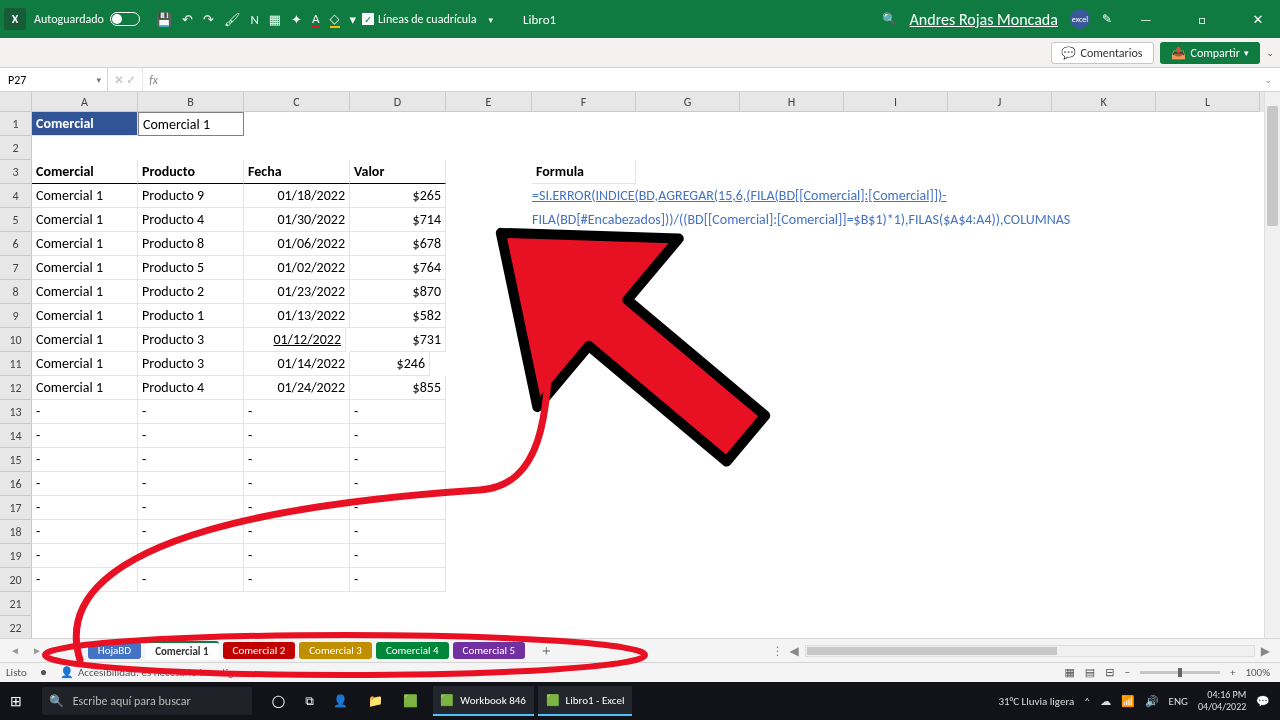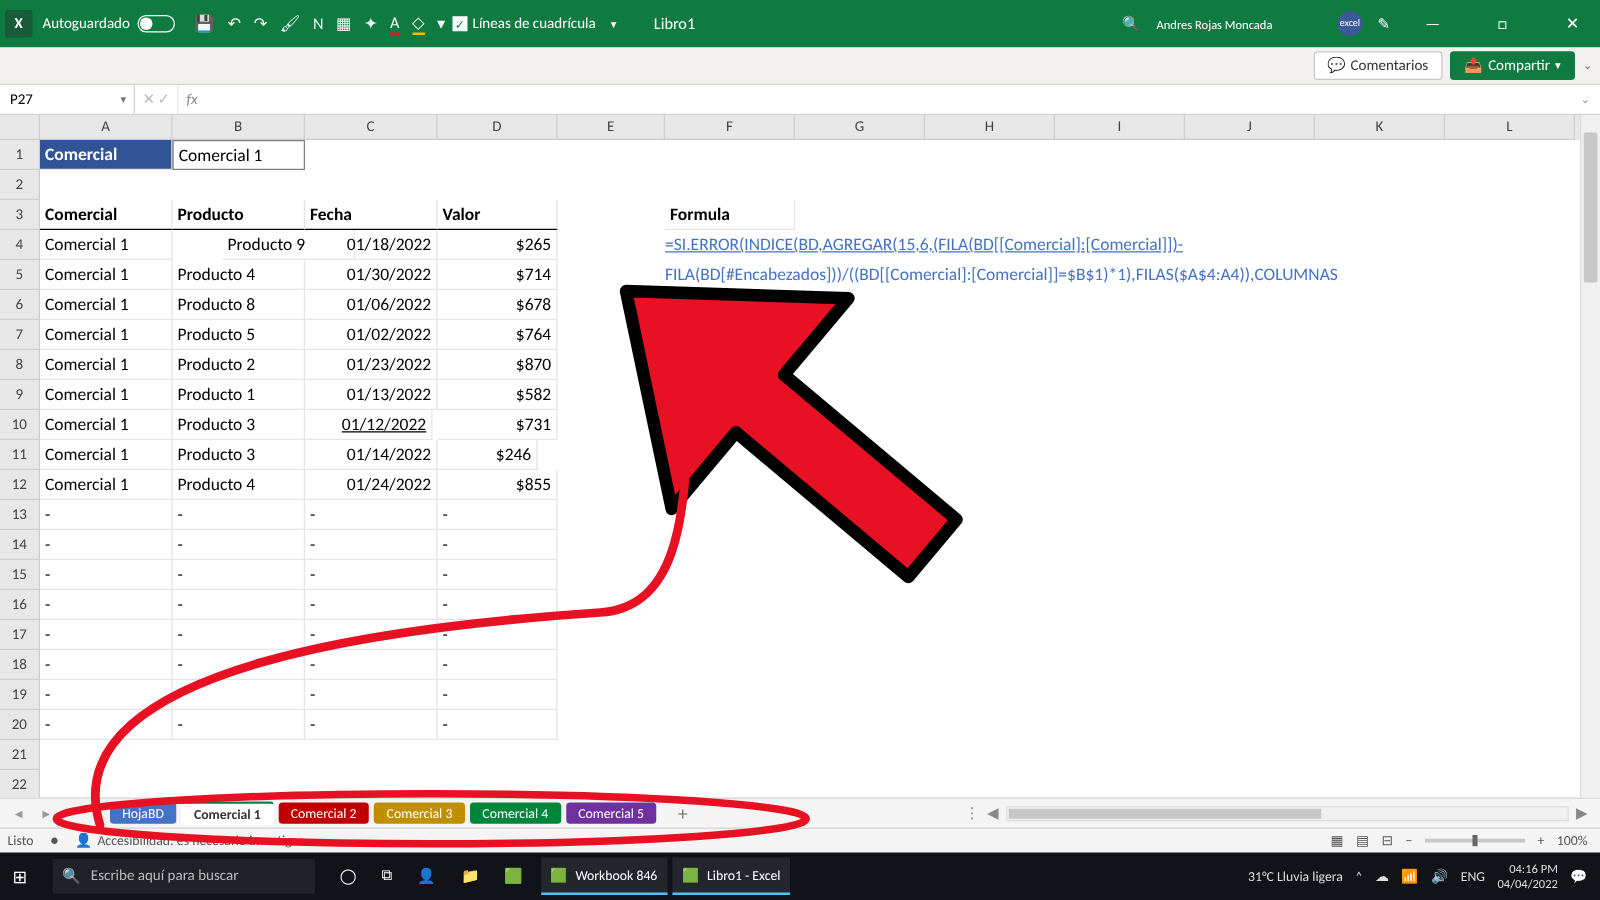--- a/index.html
+++ b/index.html
@@ -10,22 +10,22 @@
   .titlebar .xl-icon { width:22px; height:22px; background:#185c37; display:flex; align-items:center; justify-content:center; font-weight:bold; font-size:12px; color:#fff; border-radius:2px; margin-right:8px; }
   .autosave { display:flex; align-items:center; gap:6px; margin-right:10px; }
   .toggle { width:30px; height:14px; border:1px solid #fff; border-radius:7px; position:relative; }
   .toggle::after { content:""; position:absolute; width:10px; height:10px; background:#fff; border-radius:50%; top:1px; left:1px; }
   .qat { display:flex; gap:10px; margin-left:6px; align-items:center; }
   .qat span { font-size:13px; opacity:.95; }
   .gridlines { display:flex; align-items:center; gap:4px; margin-left:6px; }
   .chk { width:12px; height:12px; background:#fff; color:#0f7b41; font-size:10px; display:flex; align-items:center; justify-content:center; }
   .title-center { flex:1; text-align:left; padding-left:30px; font-size:13px; }
   .title-right { display:flex; align-items:center; gap:12px; padding-right:0; }
-  .title-right .user { font-size:10px; }
-  .avatar { width:20px; height:20px; background:#3b5998; border-radius:50%; font-size:8px; display:flex; align-items:center; justify-content:center;margin-left:40px; }
+  .title-right .user { font-size:16px;text-decoration:underline; }
+  .avatar { width:20px; height:20px; background:#3b5998; border-radius:50%; font-size:8px; display:flex; align-items:center; justify-content:center; }
   .winbtn { width:44px; height:38px; display:flex; align-items:center; justify-content:center; font-size:13px; }
 
   
   .ribbon { background:#f3f2f1; height:30px; display:flex; align-items:center; border-bottom:1px solid #d4d4d4; font-size:12.5px; color:#333; }
   .ribbon .tab { padding:0 11px; height:100%; display:flex; align-items:center; }
   .ribbon-right { margin-left:auto; display:flex; gap:6px; padding-right:6px; align-items:center; }
   .comments-btn { border:1px solid #c7c7c7; padding:3px 10px; border-radius:3px; background:#fff; font-size:12px; display:flex; align-items:center; gap:4px; }
   .share-btn { background:#0f7b41; color:#fff; padding:4px 12px; border-radius:3px; font-size:12px; display:flex; align-items:center; gap:4px; }
 
   
@@ -198,21 +198,21 @@
     </div>
   <div class="cells" id="cells">
       <div class="cell bluebg" style="left: 0px; top: 0px; width: 106px;">Comercial</div>
       <div class="cell box-border" style="left: 106px; top: 0px; width: 106px;">Comercial 1</div>
       <div class="cell hdr-border" style="left: 0px; top: 48px; width: 106px;">Comercial</div>
       <div class="cell hdr-border" style="left: 106px; top: 48px; width: 106px;">Producto</div>
       <div class="cell hdr-border" style="left: 212px; top: 48px; width: 106px;">Fecha</div>
       <div class="cell hdr-border" style="left: 318px; top: 48px; width: 96px;">Valor</div>
       <div class="cell bold" style="left: 500px; top: 48px; width: 104px;">Formula</div>
       <div class="cell" style="left: 0px; top: 72px; width: 106px;">Comercial 1</div>
-      <div class="cell" style="left: 106px; top: 72px; width: 106px; margin-left: 40px;">Producto 9</div>
+      <div class="cell" style="left: 106px; top: 72px; width: 106px;">Producto 9</div>
       <div class="cell right" style="left: 212px; top: 72px; width: 106px;">01/18/2022</div>
       <div class="cell dollar" style="left: 318px; top: 72px; width: 96px;">$265</div>
       <div class="cell" style="left: 0px; top: 96px; width: 106px;">Comercial 1</div>
       <div class="cell" style="left: 106px; top: 96px; width: 106px;">Producto 4</div>
       <div class="cell right" style="left: 212px; top: 96px; width: 106px;">01/30/2022</div>
       <div class="cell dollar" style="left: 318px; top: 96px; width: 96px;">$714</div>
       <div class="cell" style="left: 0px; top: 120px; width: 106px;">Comercial 1</div>
       <div class="cell" style="left: 106px; top: 120px; width: 106px;">Producto 8</div>
       <div class="cell right" style="left: 212px; top: 120px; width: 106px;">01/06/2022</div>
       <div class="cell dollar" style="left: 318px; top: 120px; width: 96px;">$678</div>

